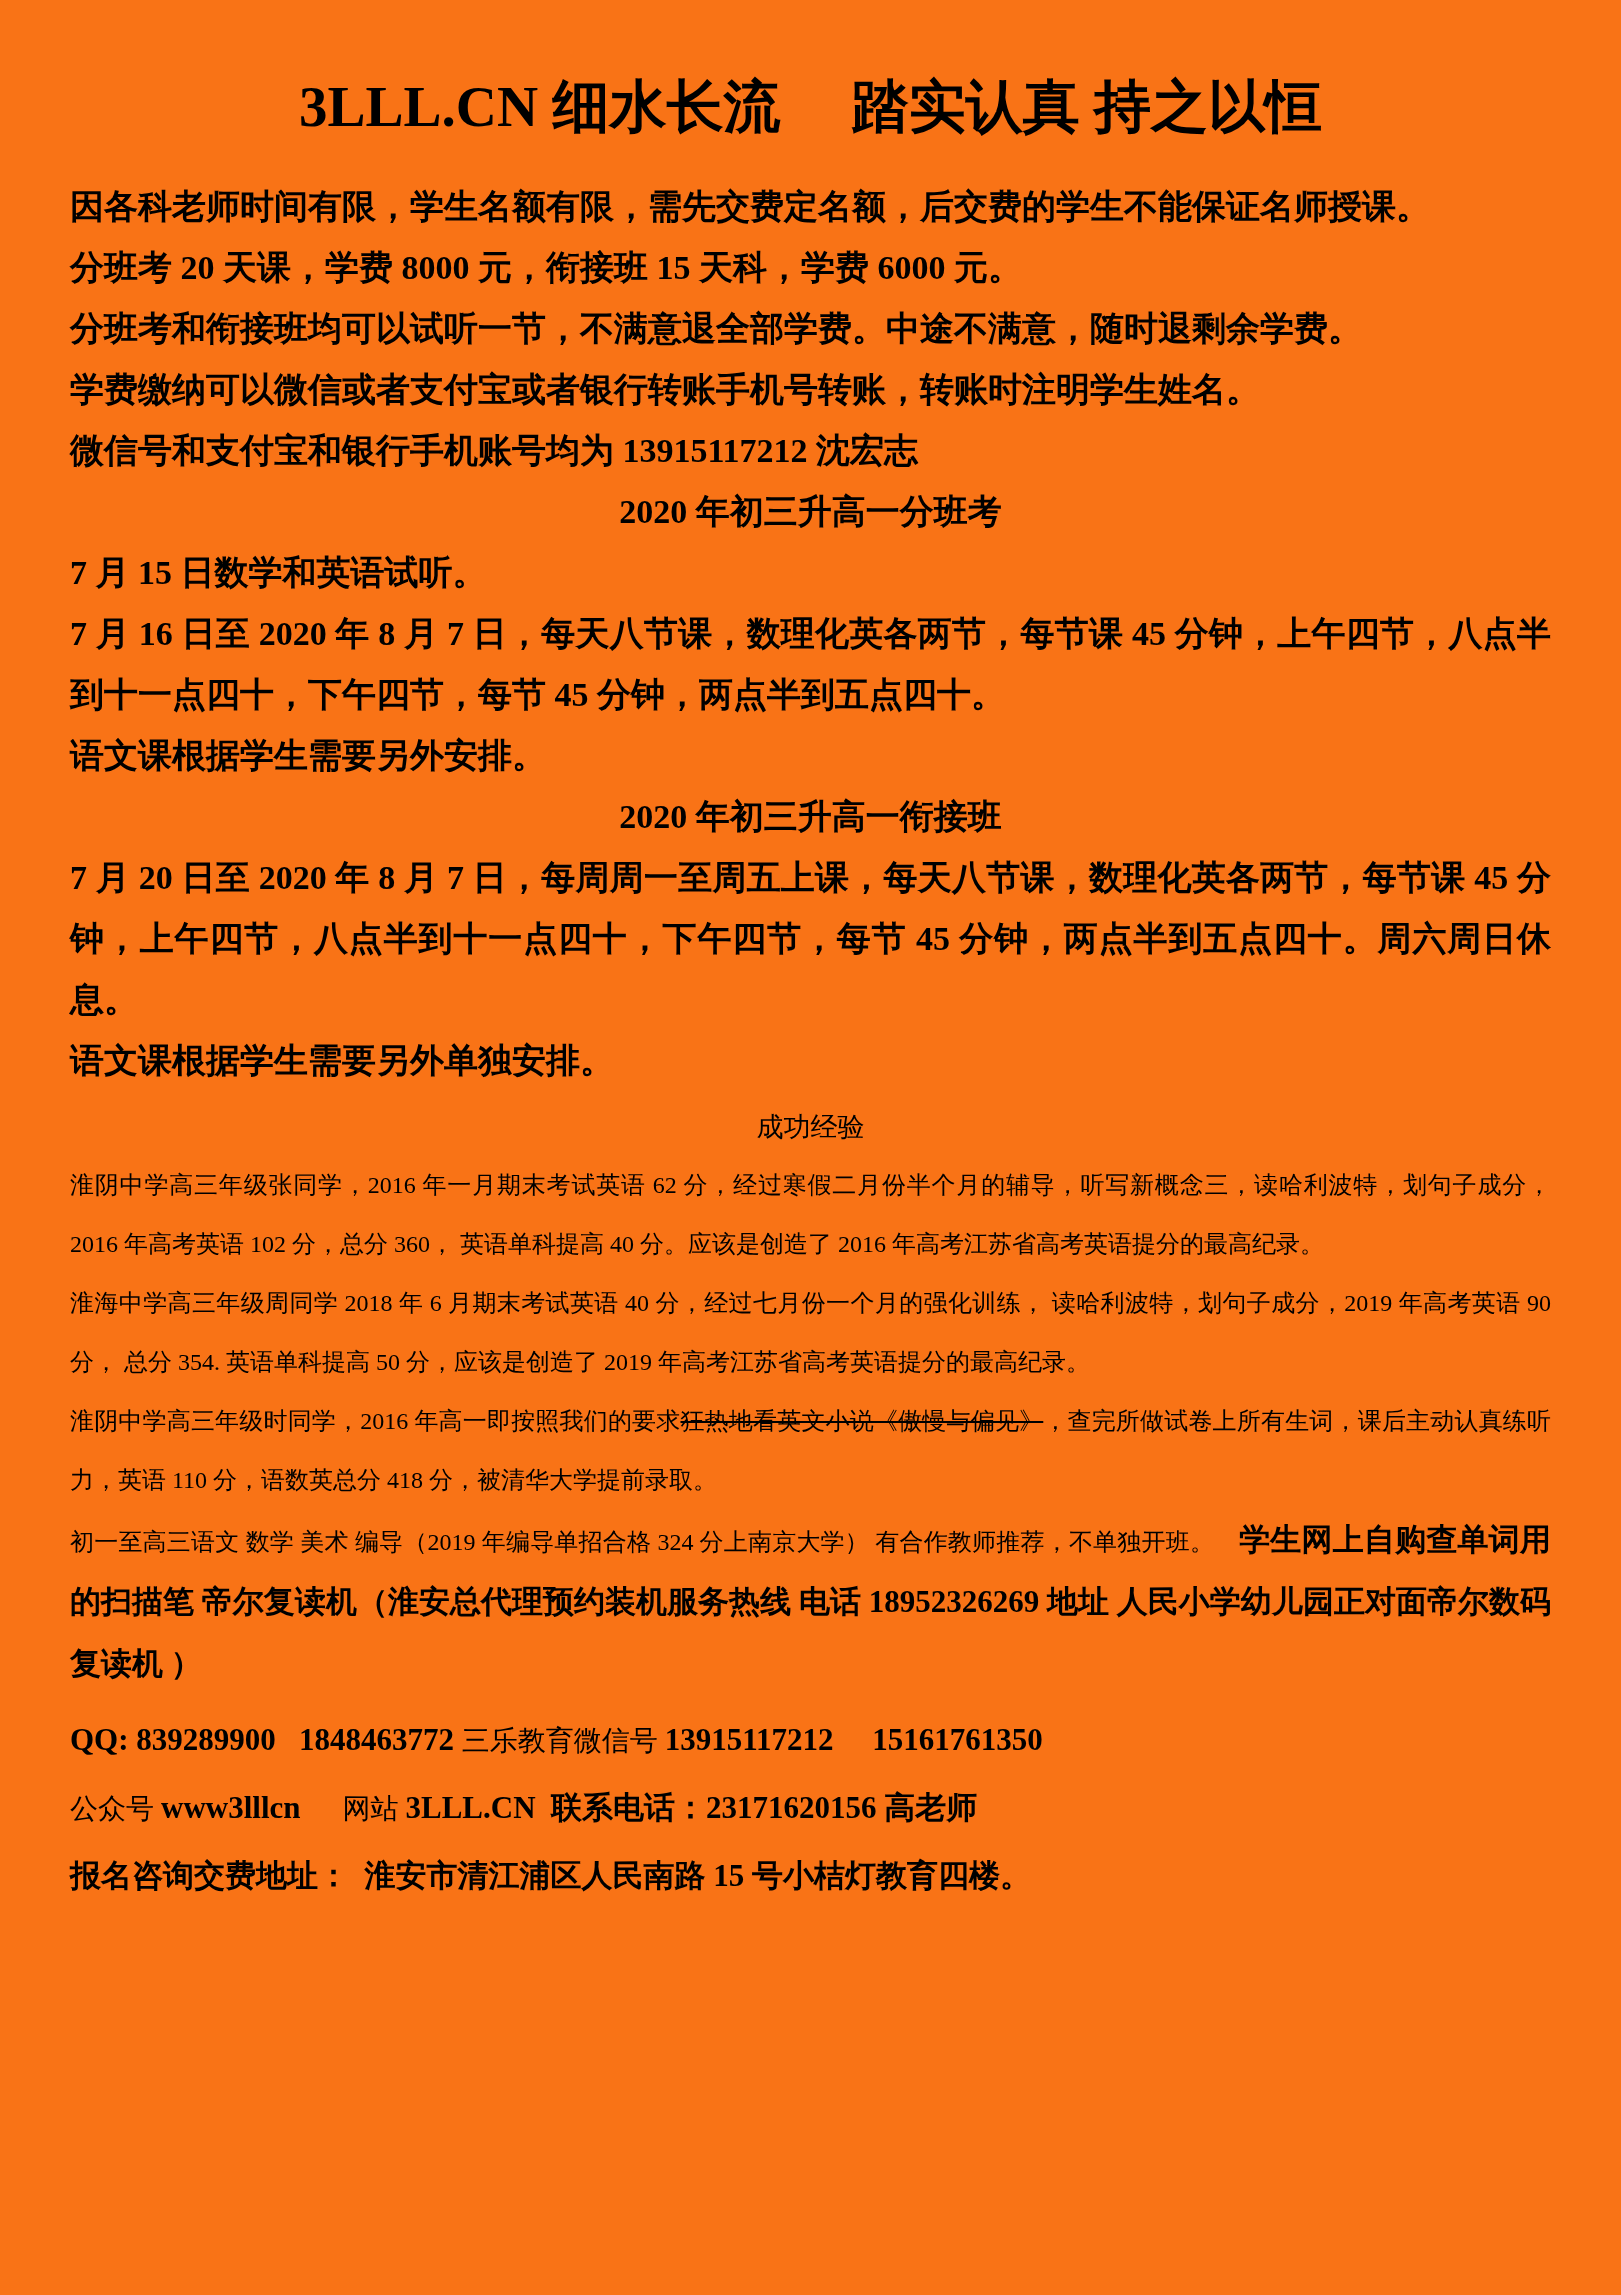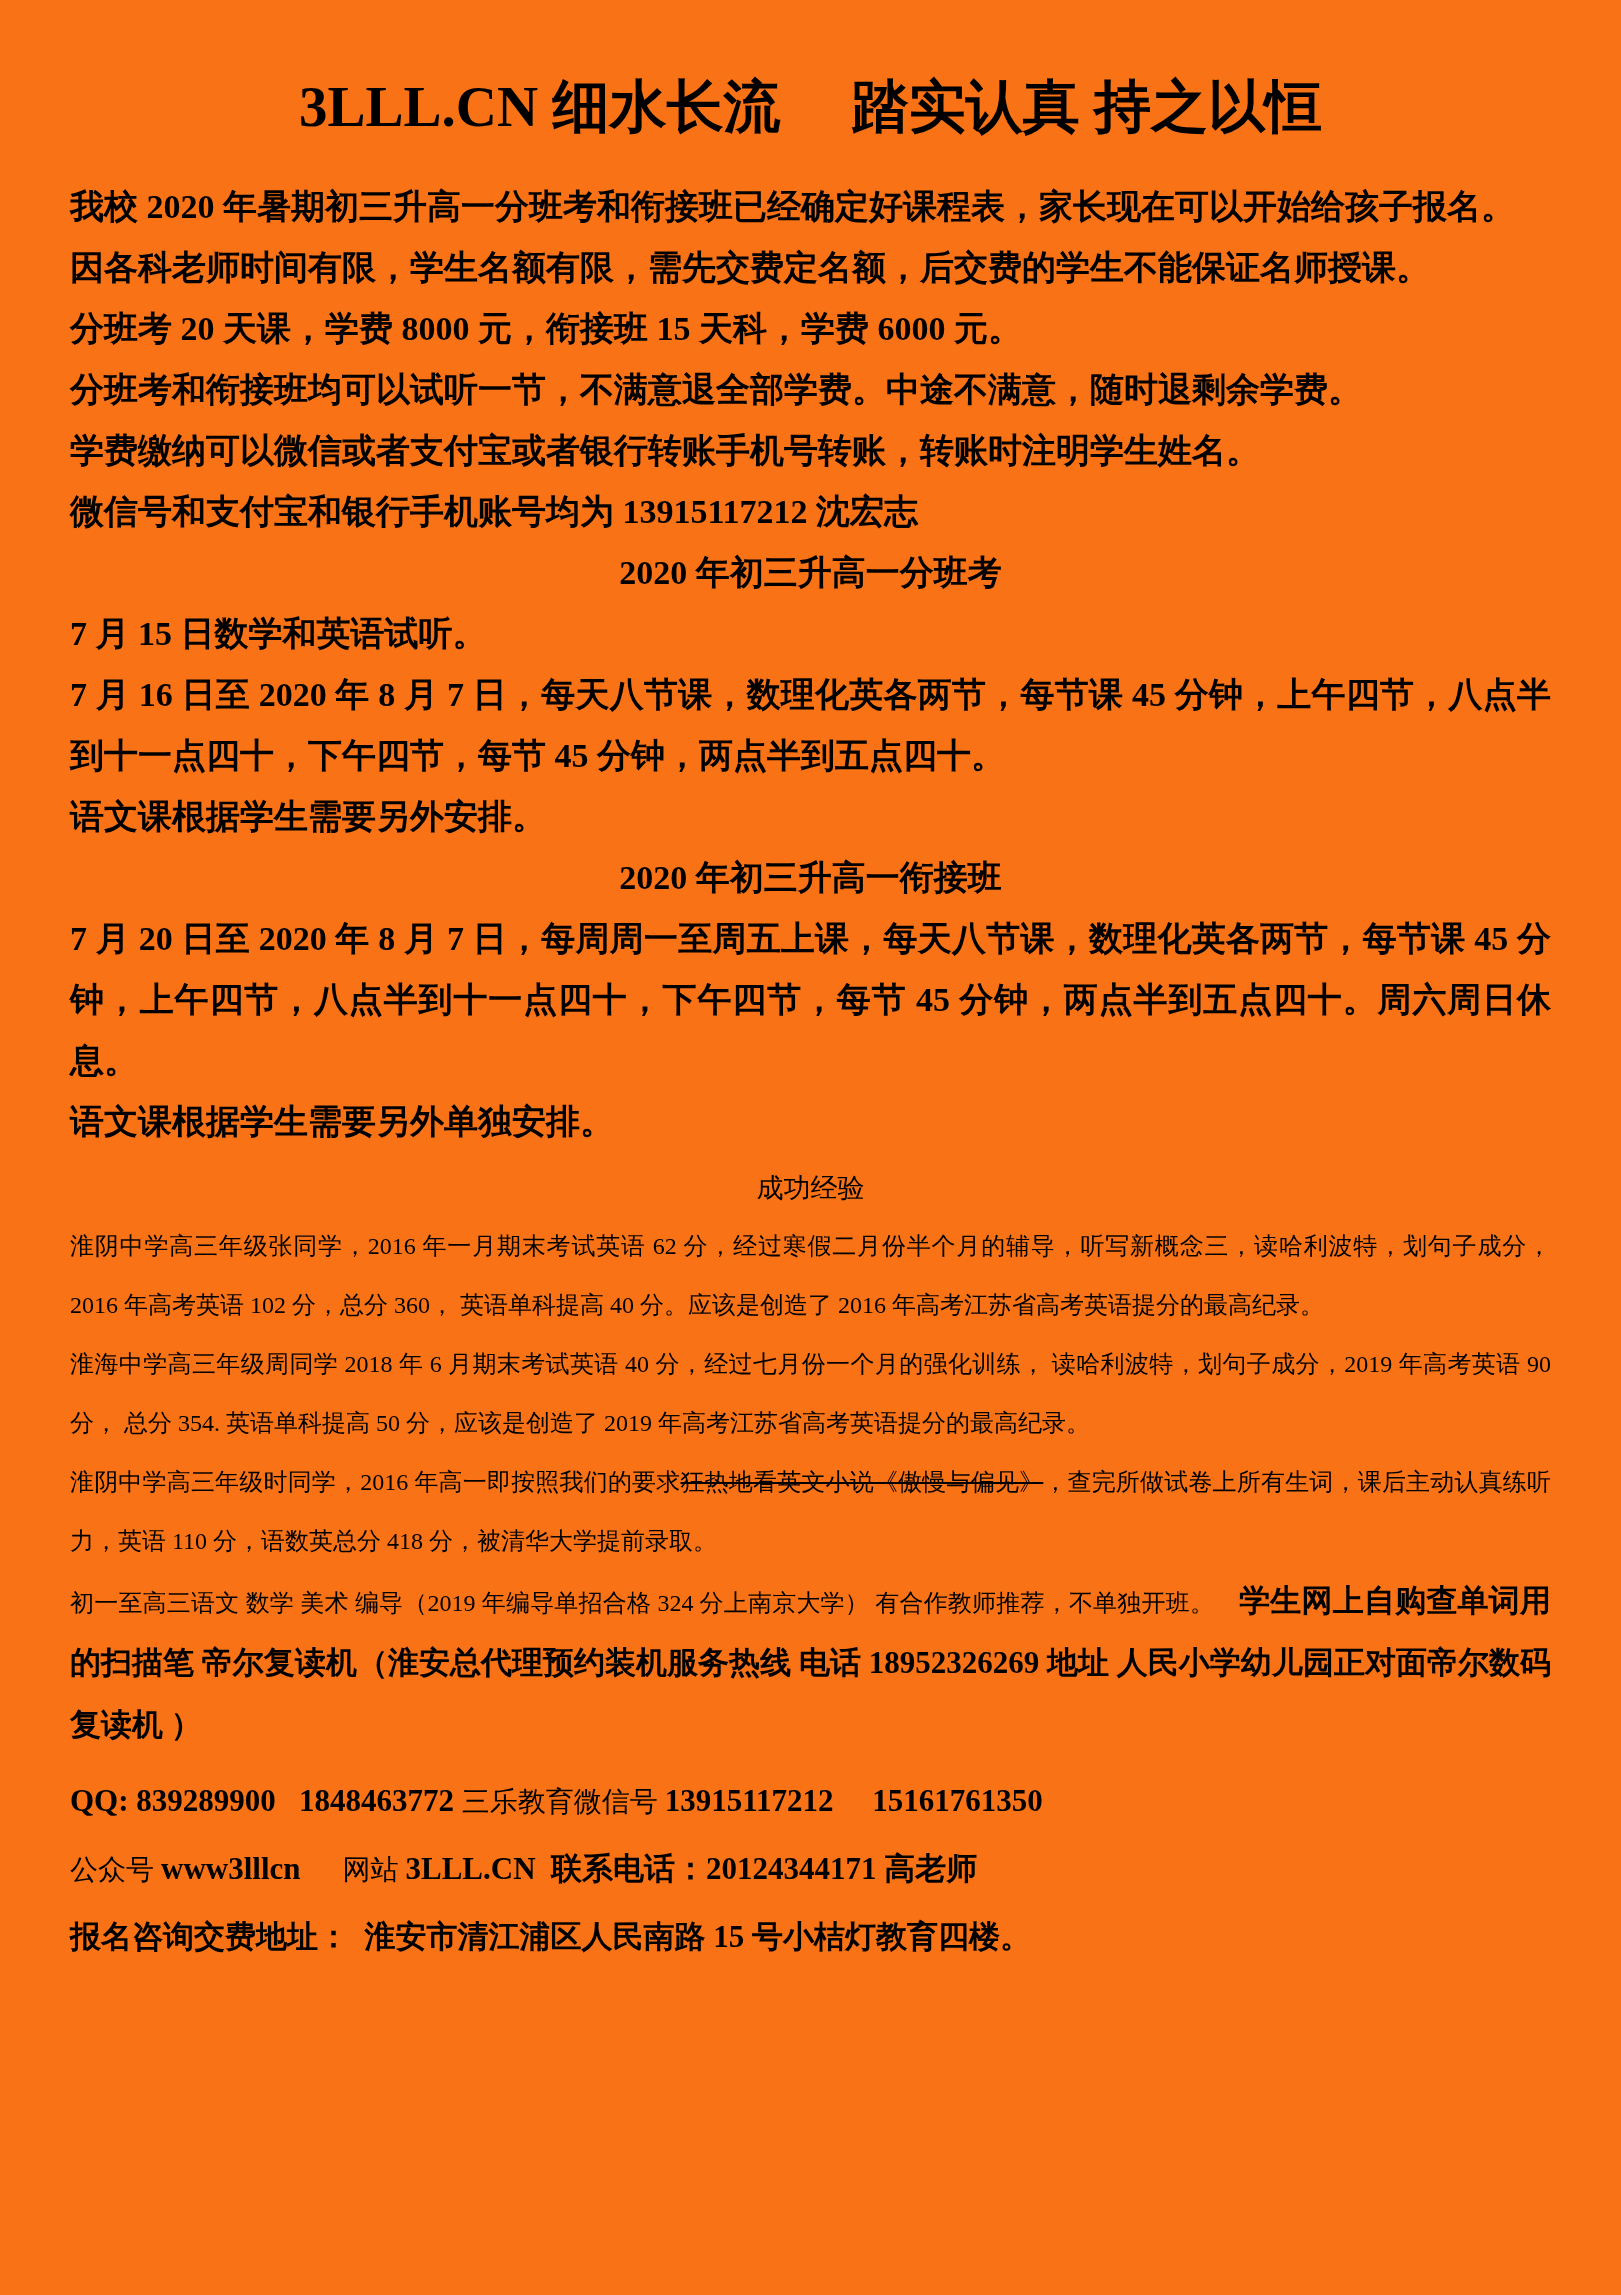--- a/index.html
+++ b/index.html
@@ -72,21 +72,20 @@
   }
 </style>
 </head>
 <body>
 
 <div class="page">
 
   <h1 class="doc-title">3LLL.CN 细水长流　 踏实认真 持之以恒</h1>
 
   <div class="doc-body">
-    <p>我校 2020 年暑期初三升高一分班考和衔接班已经确定好课程表，家长现在可以开始给孩子报名。</p>
     <p>因各科老师时间有限，学生名额有限，需先交费定名额，后交费的学生不能保证名师授课。</p>
     <p>分班考 20 天课，学费 8000 元，衔接班 15 天科，学费 6000 元。</p>
     <p>分班考和衔接班均可以试听一节，不满意退全部学费。中途不满意，随时退剩余学费。</p>
     <p>学费缴纳可以微信或者支付宝或者银行转账手机号转账，转账时注明学生姓名。</p>
     <p>微信号和支付宝和银行手机账号均为 13915117212 沈宏志</p>
 
     <p class="section-heading">2020 年初三升高一分班考</p>
     <p>7 月 15 日数学和英语试听。</p>
     <p>7 月 16 日至 2020 年 8 月 7 日，每天八节课，数理化英各两节，每节课 45 分钟，上午四节，八点半到十一点四十，下午四节，每节 45 分钟，两点半到五点四十。</p>
     <p>语文课根据学生需要另外安排。</p>
@@ -100,18 +99,18 @@
 
   <div>
     <p class="small-para">淮阴中学高三年级张同学，2016 年一月期末考试英语 62 分，经过寒假二月份半个月的辅导，听写新概念三，读哈利波特，划句子成分，2016 年高考英语 102 分，总分 360，  英语单科提高 40 分。应该是创造了 2016 年高考江苏省高考英语提分的最高纪录。</p>
     <p class="small-para">淮海中学高三年级周同学 2018 年 6 月期末考试英语 40 分，经过七月份一个月的强化训练，  读哈利波特，划句子成分，2019 年高考英语 90 分，  总分 354.  英语单科提高 50 分，应该是创造了 2019 年高考江苏省高考英语提分的最高纪录。</p>
     <p class="small-para"><span>淮阴中学高三年级时同学，2016 年高一即按照我们的要求</span><span class="struck">狂热地看英文小说《傲慢与偏见》</span><span>，查完所做试卷上所有生词，课后主动认真练听力，英语 110 分，语数英总分 418 分，被清华大学提前录取。</span></p>
     <p class="small-para"><span>初一至高三语文 数学 美术 编导（2019 年编导单招合格 324 分上南京大学） 有合作教师推荐，不单独开班。</span><span class="big-bold">学生网上</span><span class="big-bold-cont">自购查单词用的扫描笔 帝尔复读机（淮安总代理预约装机服务热线 电话 18952326269 地址 人民小学幼儿园正对面帝尔数码复读机 ）</span></p>
   </div>
 
   <div class="footer-block">
     <p class="footer-line"><span>QQ: 839289900   1848463772 </span><span class="regular">三乐教育微信号 </span><span>13915117212     15161761350</span></p>
-    <p class="footer-line"><span class="regular">公众号 </span><span>www3lllcn</span><span class="regular">      网站 </span><span>3LLL.CN</span><span>  联系电话：20124344171 高老师</span></p>
+    <p class="footer-line"><span class="regular">公众号 </span><span>www3lllcn</span><span class="regular">      网站 </span><span>3LLL.CN</span><span>  联系电话：23171620156 高老师</span></p>
     <p class="footer-line"><span>报名咨询交费地址：</span><span>  淮安市清江浦区人民南路 15 号小桔灯教育四楼。</span></p>
   </div>
 
 </div>
 
 
 </body></html>

